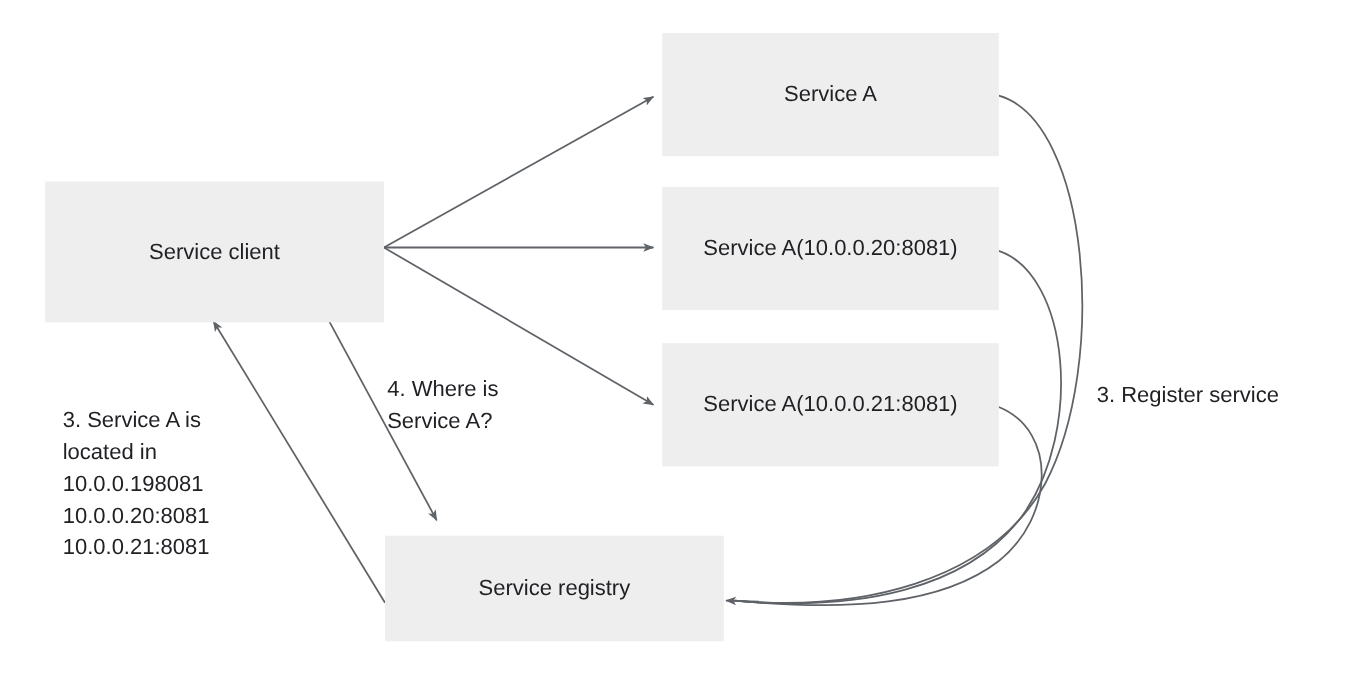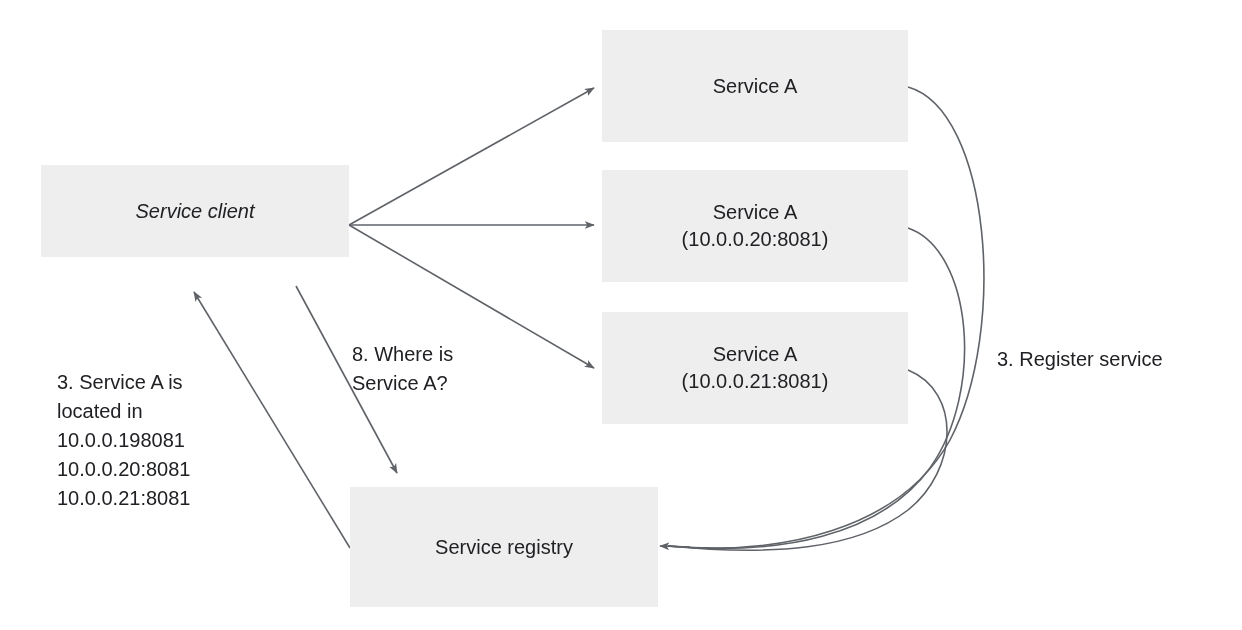--- a/index.html
+++ b/index.html
@@ -20,21 +20,21 @@
     left: 0;
     top: 0;
     width: 1242px;
     height: 630px;
     pointer-events: none;
   }
   .node {
     position: absolute;
     background: #eeeeee;
     display: flex;
-    flex-direction: column;
+    flex-direction: row;
     align-items: center;
     justify-content: center;
     box-sizing: border-box;
   }
   .node-line {
     color: #202124;
     font-size: 20px;
     line-height: 27px;
     white-space: nowrap;
   }
@@ -65,45 +65,45 @@
     <line x1="296" y1="286" x2="397" y2="473" stroke="#5f6368" stroke-width="1.6" marker-end="url(#ah)"></line>
 
     <line x1="350" y1="548" x2="194" y2="292" stroke="#5f6368" stroke-width="1.6" marker-end="url(#ah)"></line>
 
     <path d="M 908,87 C 990,110 1008,330 950,440 C 900,530 780,556 668,546" fill="none" stroke="#5f6368" stroke-width="1.6"></path>
     <path d="M 908,228 C 972,250 985,390 930,468 C 880,536 780,556 668,546" fill="none" stroke="#5f6368" stroke-width="1.6"></path>
     <path d="M 908,370 C 962,392 958,470 908,510 C 856,550 772,556 668,546" fill="none" stroke="#5f6368" stroke-width="1.6"></path>
     <line x1="690" y1="547" x2="660" y2="546" stroke="#5f6368" stroke-width="1.6" marker-end="url(#ah)"></line>
   </svg>
 
-  <div class="node" style="left:41px; top:165px; width:308px; height:92px;font-style:italic;">
+  <div class="node" style="left:41px; top:165px; width:308px; height:128px;">
     <span class="node-line">Service client</span>
   </div>
 
   <div class="node" style="left:602px; top:30px; width:306px; height:112px;">
     <span class="node-line">Service A</span>
   </div>
 
   <div class="node" style="left:602px; top:170px; width:306px; height:112px;">
     <span class="node-line">Service A</span>
     <span class="node-line">(10.0.0.20:8081)</span>
   </div>
 
   <div class="node" style="left:602px; top:312px; width:306px; height:112px;">
     <span class="node-line">Service A</span>
     <span class="node-line">(10.0.0.21:8081)</span>
   </div>
 
-  <div class="node" style="left:350px; top:487px; width:308px; height:120px;">
+  <div class="node" style="left:350px; top:487px; width:308px; height:96px;">
     <span class="node-line">Service registry</span>
   </div>
 
   <div class="caption" style="left:997px; top:345px;">3. Register service</div>
 
-  <div class="caption" style="left:352px; top:340px;">8. Where is
+  <div class="caption" style="left:352px; top:340px;">4. Where is
 Service A?</div>
 
   <div class="caption" style="left:57px; top:368px;">3. Service A is
 located in
 10.0.0.198081
 10.0.0.20:8081
 10.0.0.21:8081</div>
 
 </div>
 

